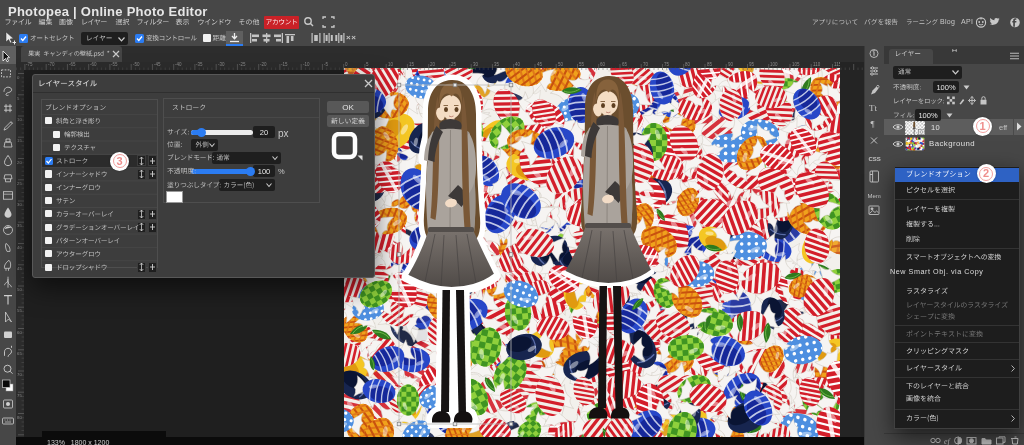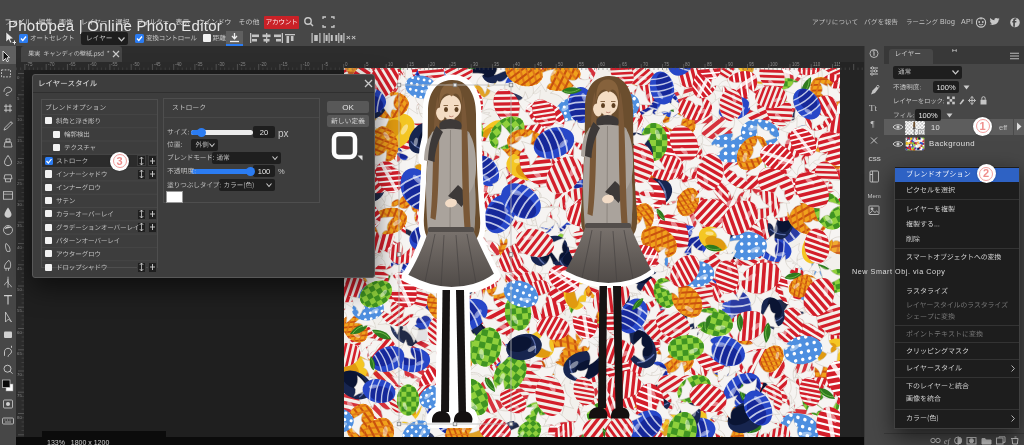--- a/index.html
+++ b/index.html
@@ -6,21 +6,21 @@
 .a{position:absolute}
 .txt{position:absolute;white-space:nowrap}
 .chip{position:absolute;background:#1e1e1e;border-radius:2px}
 .cb{position:absolute;width:9px;height:9px;border-radius:1.5px}
 .cbb{background:#2b7cf2}
 svg{display:block}
 </style></head><body>
 <div class="a" style="left:0;top:0;width:1024px;height:46px;background:#474747"></div>
 <div class="a" style="left:16px;top:46px;width:848px;height:399px;background:#1f1f1f"></div>
 <div class="a" style="left:16px;top:46px;width:848px;height:16px;background:#2d2d2d"></div>
-<div class="txt" style="left:8px;top:17px;font-size:15px;font-weight:normal;letter-spacing:0.25px;color:#e6e6e6">Photopea | Online Photo Editor</div>
+<div class="txt" style="left:8px;top:4px;font-size:13px;font-weight:bold;letter-spacing:0.25px;color:#e6e6e6">Photopea | Online Photo Editor</div>
 <div class="a" style="left:264px;top:15.5px;width:35px;height:13px;background:#ca2127;border-radius:1px"></div>
 <svg class="a" style="left:303px;top:16px" width="34" height="12" viewBox="0 0 34 12">
 <circle cx="5" cy="5" r="3.2" fill="none" stroke="#c9c9c9" stroke-width="1.4"></circle>
 <line x1="7.5" y1="7.5" x2="10" y2="10" stroke="#c9c9c9" stroke-width="1.4"></line>
 <g stroke="#c9c9c9" stroke-width="1.3" fill="none">
 <path d="M20,3 L20,1 L23,1 M28,1 L31,1 L31,3 M31,9 L31,11 L28,11 M23,11 L20,11 L20,9"></path>
 </g>
   </svg>
 <div class="txt" style="left:940px;top:18px;font-size:7px;letter-spacing:0.3px;color:#c8c8c8">Blog</div>
 <div class="txt" style="left:961px;top:18px;font-size:7px;letter-spacing:0.3px;color:#c8c8c8">API</div>
@@ -1921,21 +1921,21 @@
   </svg>
 <div class="a" style="left:894px;top:166px;width:126px;height:263px;background:#1d1d1d;border:1px solid #404040;box-shadow:0 8px 22px rgba(0,0,0,0.6);z-index:40"></div>
 <div class="a" style="left:895px;top:167.5px;width:124px;height:14px;background:#2e62c4;z-index:41"></div>
 <div class="a" style="left:895px;top:198.5px;width:124px;height:1px;background:#333;z-index:41"></div>
 <div class="a" style="left:895px;top:247.5px;width:124px;height:1px;background:#333;z-index:41"></div>
 <div class="a" style="left:895px;top:324.5px;width:124px;height:1px;background:#333;z-index:41"></div>
 <div class="a" style="left:895px;top:341.5px;width:124px;height:1px;background:#333;z-index:41"></div>
 <div class="a" style="left:895px;top:358.5px;width:124px;height:1px;background:#333;z-index:41"></div>
 <div class="a" style="left:895px;top:376.5px;width:124px;height:1px;background:#333;z-index:41"></div>
 <div class="a" style="left:895px;top:408.5px;width:124px;height:1px;background:#333;z-index:41"></div>
-<div class="txt" style="left:852px;top:266.5px;font-size:7.2px;letter-spacing:0.55px;color:#dddddd;z-index:42">New Smart Obj. via Copy</div>
+<div class="txt" style="left:890px;top:266.5px;font-size:7.2px;letter-spacing:0.55px;color:#dddddd;z-index:42">New Smart Obj. via Copy</div>
 <svg class="a" style="left:1011px;top:364.5px;z-index:42" width="4" height="7">
     <path d="M0.6,0.5 L3.4,3.5 L0.6,6.5" stroke="#b5b5b5" stroke-width="1" fill="none"></path>
   </svg>
 <svg class="a" style="left:1011px;top:414.5px;z-index:42" width="4" height="7">
     <path d="M0.6,0.5 L3.4,3.5 L0.6,6.5" stroke="#b5b5b5" stroke-width="1" fill="none"></path>
   </svg>
 <div class="a" style="left:973.0px;top:116.5px;width:19px;height:19px;background:#fff;border-radius:50%;z-index:70;box-shadow:0 0 2px rgba(0,0,0,0.25)"></div>
 <div class="a" style="left:975.5px;top:119.0px;width:14px;height:14px;border:1.6px solid #f2a09e;border-radius:50%;z-index:71"></div>
 <div class="txt" style="left:973.0px;top:119.5px;width:19px;text-align:center;font-size:11px;font-weight:bold;color:#ef8f8d;z-index:72">1</div>
 <div class="a" style="left:976.5px;top:164.0px;width:19px;height:19px;background:#fff;border-radius:50%;z-index:70;box-shadow:0 0 2px rgba(0,0,0,0.25)"></div>

